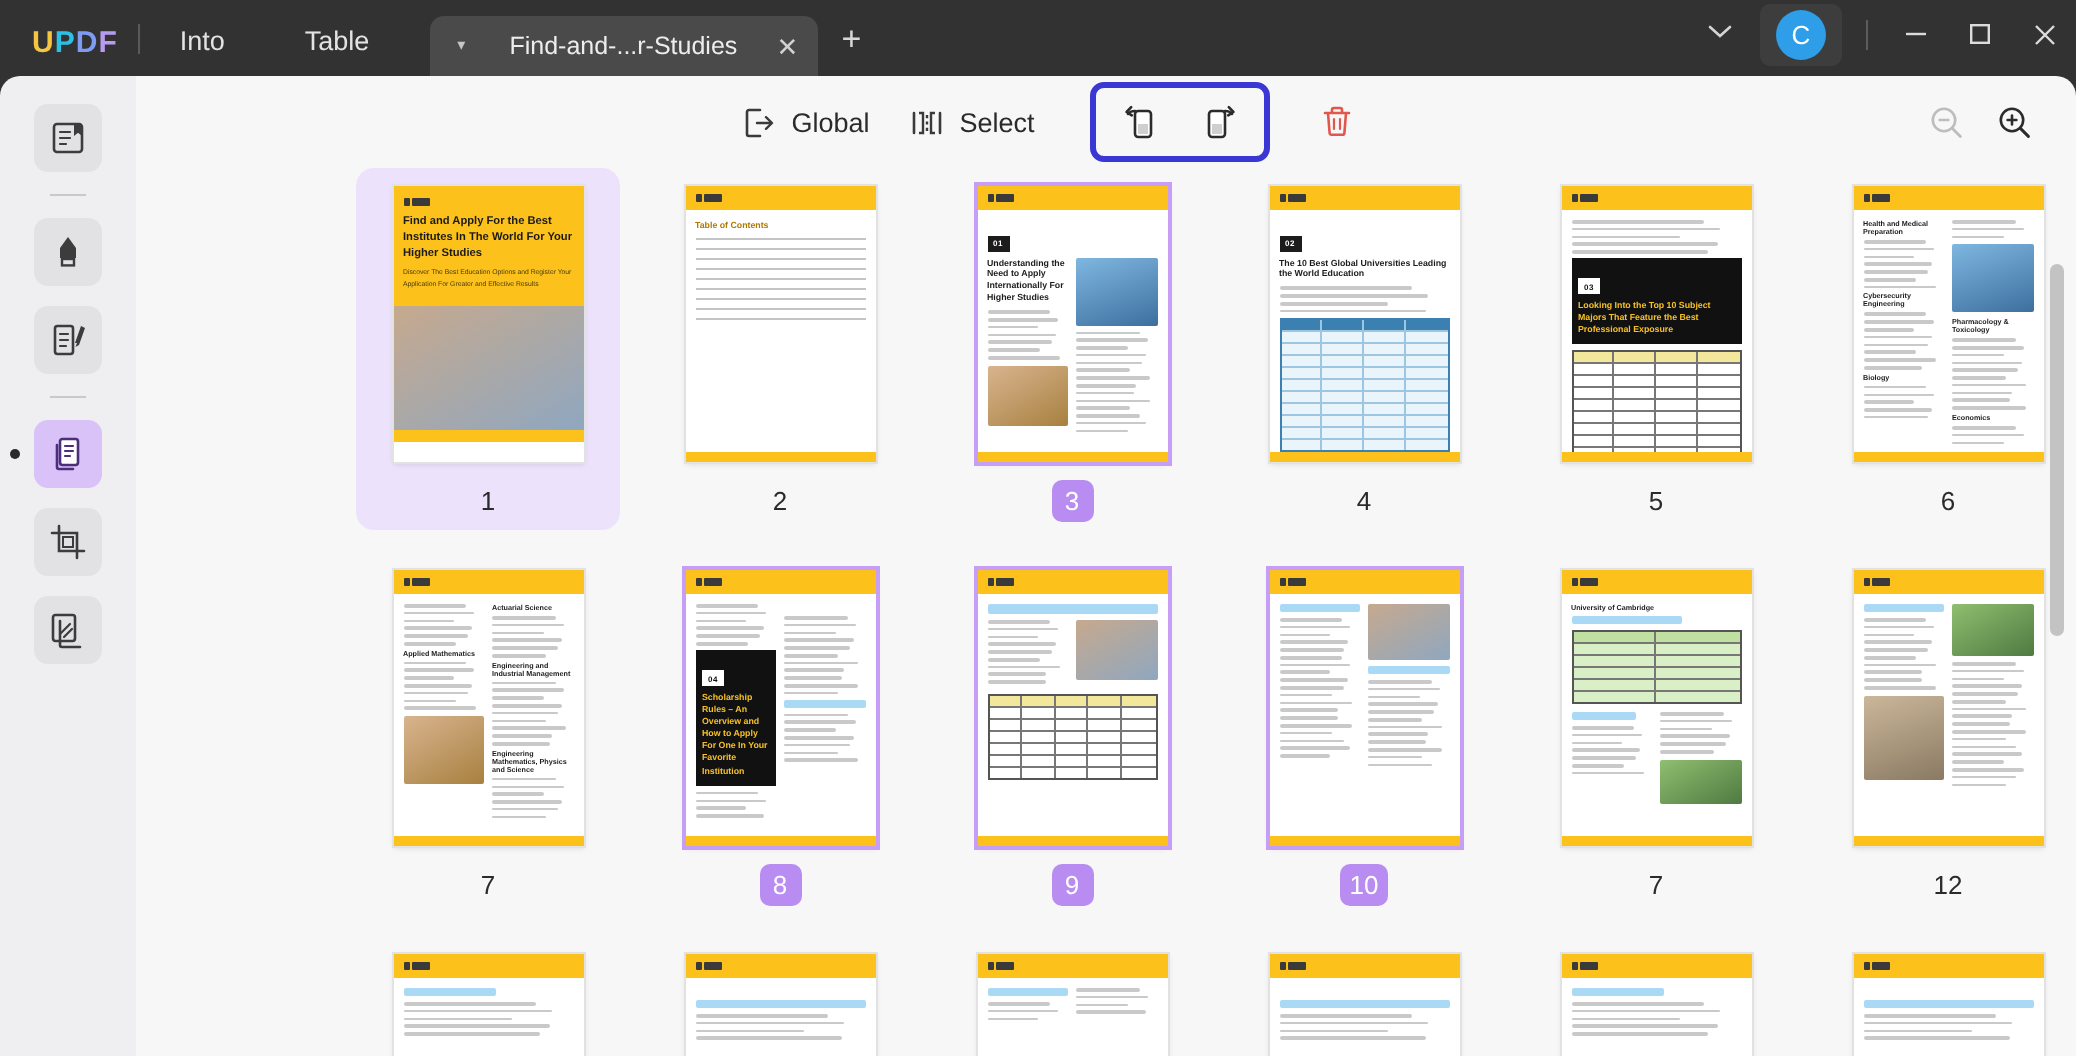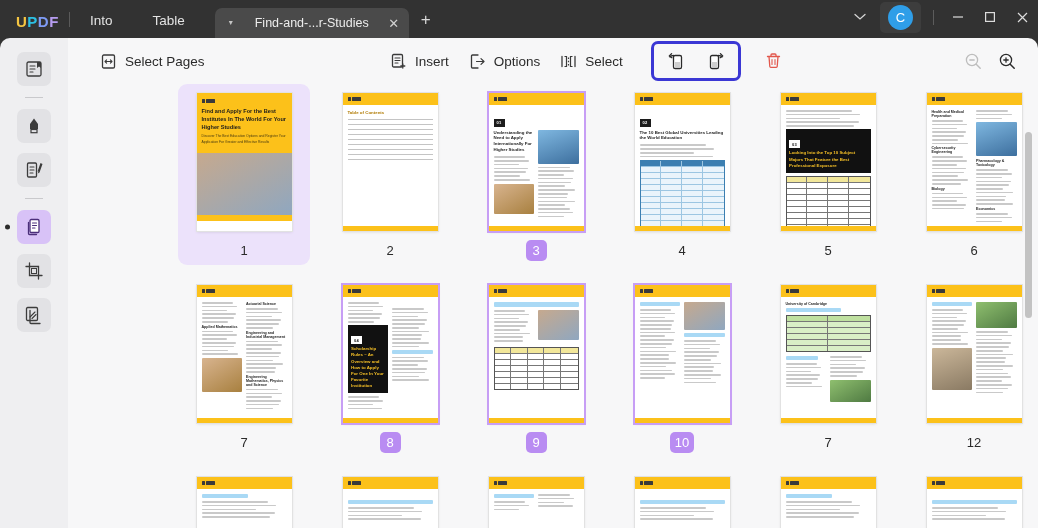--- a/index.html
+++ b/index.html
@@ -378,42 +378,27 @@
         <rect x="2.5" y="2.5" width="11" height="13" rx="1.2" stroke="#3c3c3c" stroke-width="1.3"></rect>
         <path d="M6 12l5-5M8 13.5l4-4" stroke="#3c3c3c" stroke-width="1.1" stroke-linecap="round"></path>
         <path d="M6 5.5v12a1 1 0 001 1h9" stroke="#3c3c3c" stroke-width="1.3" fill="none" stroke-linecap="round"></path>
       </svg>
     </div>
   </div>
 
   <div class="content">
 
     <div class="toolbar">
-      <div class="tool">
-        <svg width="17" height="17" viewBox="0 0 17 17" fill="none">
-          <rect x="2.5" y="2" width="12" height="13" rx="1.3" stroke="#3a3a3a" stroke-width="1.3"></rect>
-          <path d="M5 8.5h7M5 8.5l1.6-1.6M5 8.5l1.6 1.6M12 8.5l-1.6-1.6M12 8.5l-1.6 1.6" stroke="#3a3a3a" stroke-width="1.1" stroke-linecap="round" stroke-linejoin="round"></path>
-        </svg>
-        <span>Select Pages</span>
-      </div>
       <div class="tool-spacer"></div>
-      <div class="tool">
-        <svg width="17" height="17" viewBox="0 0 17 17" fill="none">
-          <rect x="2.5" y="1.5" width="10" height="12.5" rx="1.2" stroke="#3a3a3a" stroke-width="1.3"></rect>
-          <path d="M5 5h5M5 7.5h5M5 10h3" stroke="#3a3a3a" stroke-width="1.1" stroke-linecap="round"></path>
-          <path d="M12.8 11v4M10.8 13h4" stroke="#3a3a3a" stroke-width="1.3" stroke-linecap="round"></path>
-        </svg>
-        <span>Insert</span>
-      </div>
       <div class="tool">
         <svg width="17" height="17" viewBox="0 0 17 17" fill="none">
           <path d="M9 2H3.5a1 1 0 00-1 1v11a1 1 0 001 1H9" stroke="#3a3a3a" stroke-width="1.3" stroke-linecap="round"></path>
           <path d="M7.5 8.5h7M12 5.6l3 2.9-3 2.9" stroke="#3a3a3a" stroke-width="1.2" stroke-linecap="round" stroke-linejoin="round"></path>
         </svg>
-        <span>Options</span>
+        <span>Global</span>
       </div>
       <div class="tool">
         <svg width="17" height="17" viewBox="0 0 17 17" fill="none">
           <path d="M2 3.5v10M15 3.5v10" stroke="#3a3a3a" stroke-width="1.3" stroke-linecap="round"></path>
           <path d="M4.5 3.5h2v10h-2" stroke="#3a3a3a" stroke-width="1.2" fill="none"></path>
           <path d="M12.5 3.5h-2v10h2" stroke="#3a3a3a" stroke-width="1.2" fill="none"></path>
           <path d="M8.5 4.5v8" stroke="#3a3a3a" stroke-width="1.2" stroke-dasharray="1.6 1.6"></path>
         </svg>
         <span>Select</span>
       </div>

